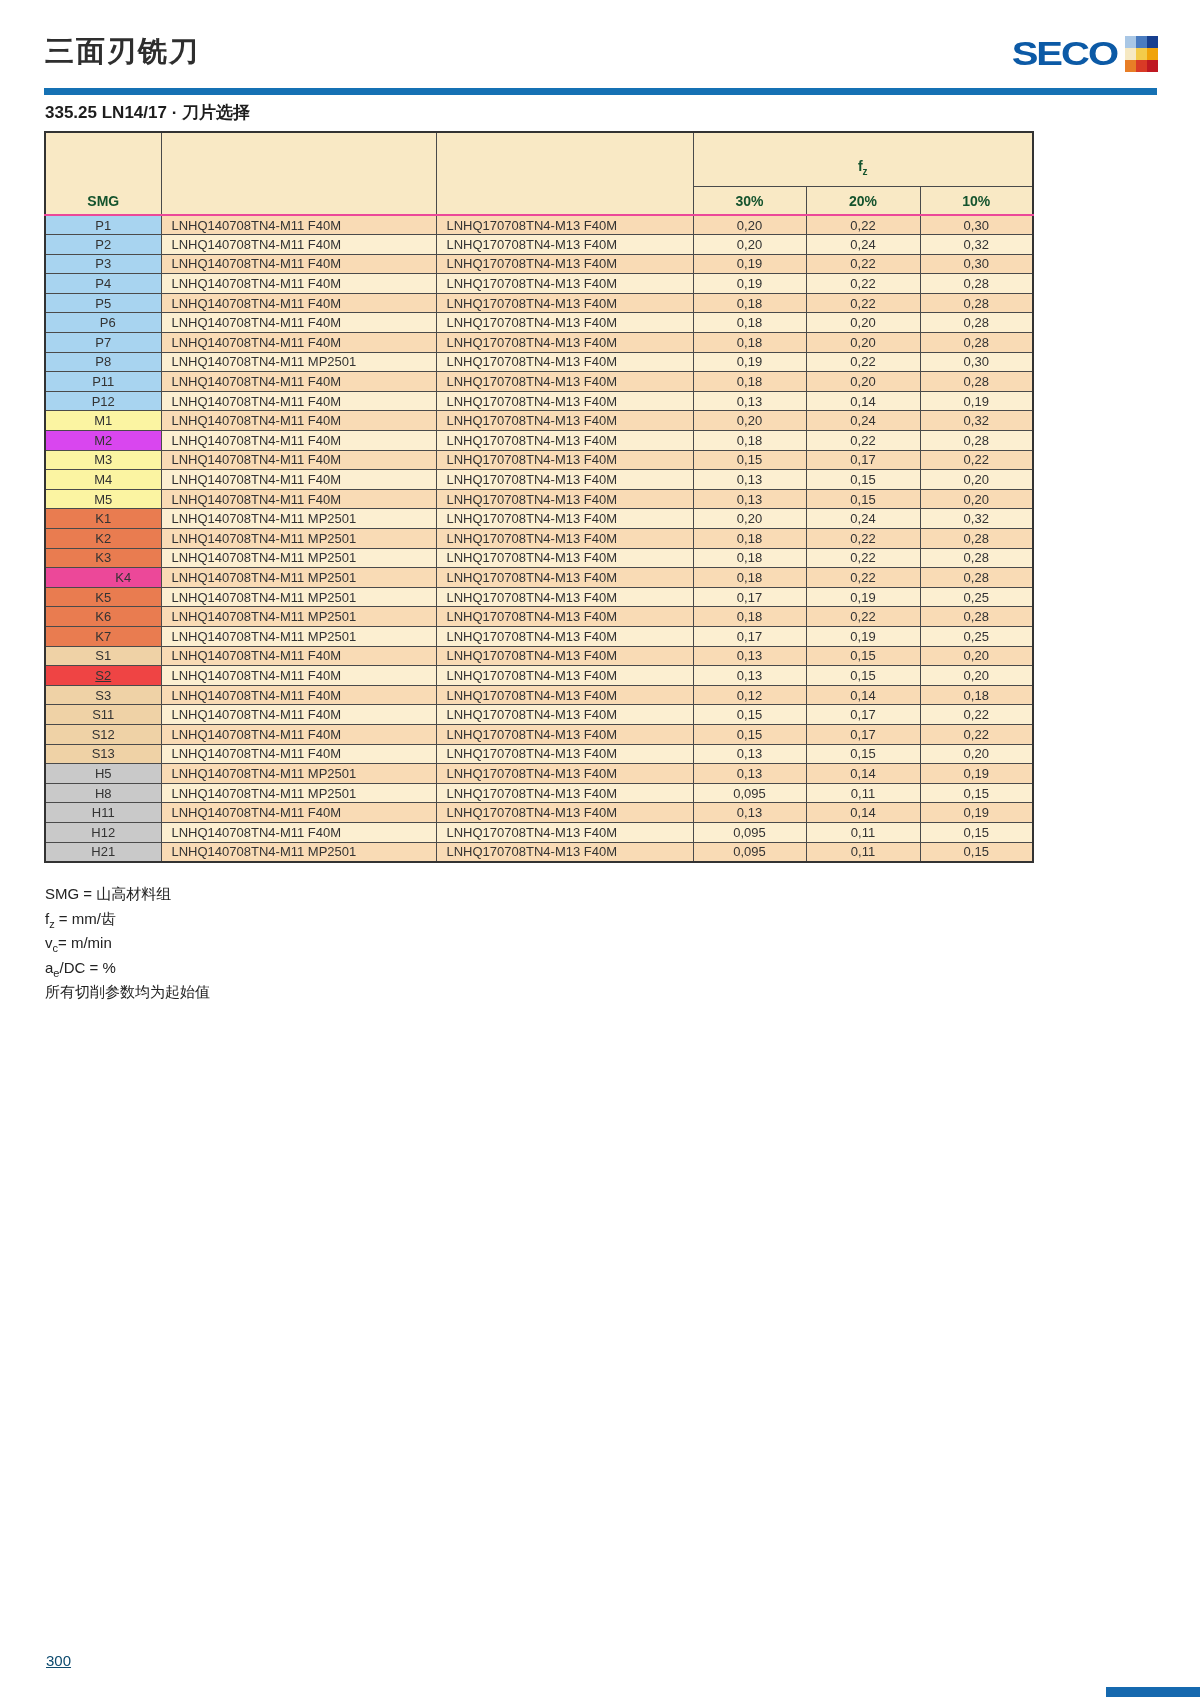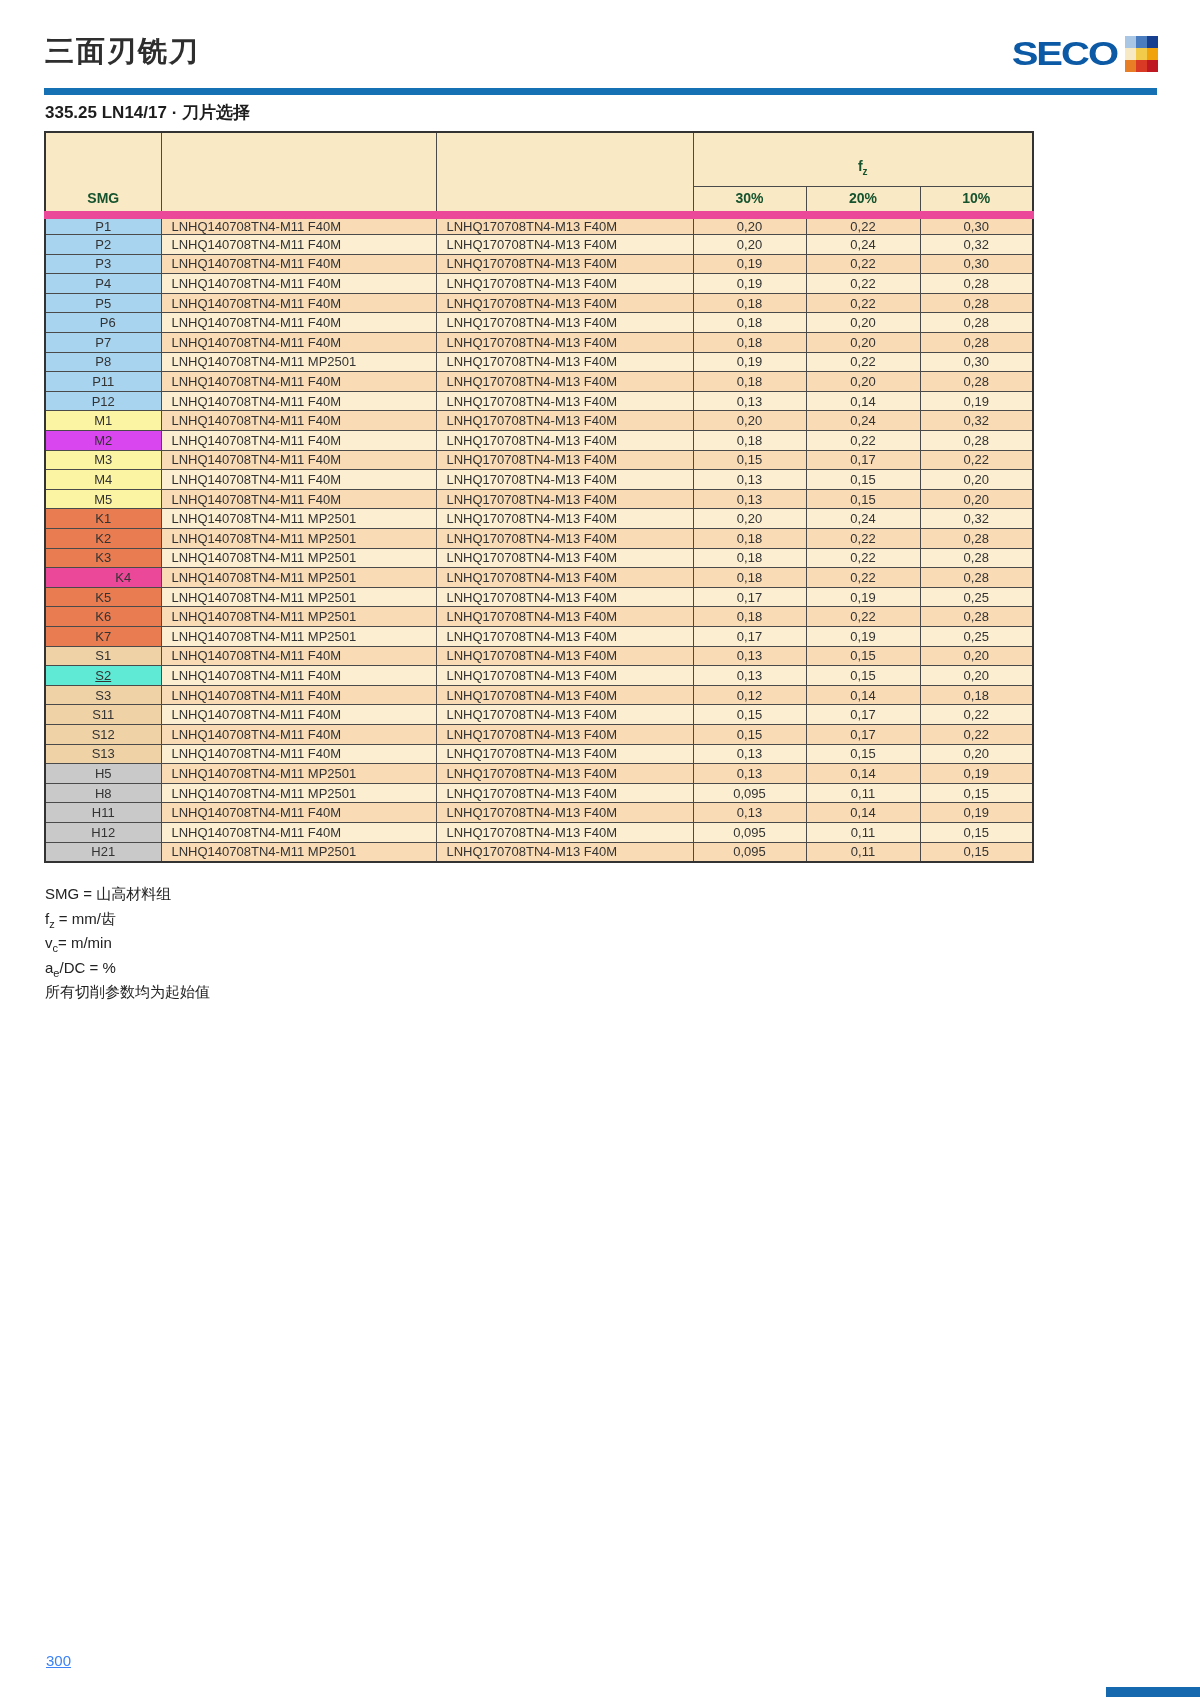--- a/index.html
+++ b/index.html
@@ -17,37 +17,37 @@
                width:33px; height:36px; margin-left:8px; }
   .blue-rule { position:absolute; left:44px; top:88px; width:1113px; height:7px; }
 
   .section-title { position:absolute; left:45px; top:101px; font-size:17px; font-weight:bold; color:#1d1d1d; }
 
   
   .tbl-wrap { position:absolute; left:44px; top:131px; }
   table { border-collapse:collapse; table-layout:fixed; width:988px; }
   table, th, td { border:1px solid #4a4a4a; }
   table { border:2px solid #333; }
-  thead tr:last-child th, thead th[rowspan] { border-bottom:8px solid #ec4899; }
+  thead tr:last-child th, thead th[rowspan] { border-bottom:2px solid #ec4899; }
   th { font-size:14px; font-weight:bold; color:#14532d; }
   .th-smg { vertical-align:bottom; text-align:center; padding-bottom:5px; }
   .th-fz  { vertical-align:bottom; text-align:center; padding-bottom:9px; font-size:14px; }
   .th-fz sub { font-size:10px; }
   .th-pct { vertical-align:bottom; text-align:center; padding-bottom:5px;margin-top:40px; }
   tbody td { height:19.6px; font-size:13px; color:#333; vertical-align:middle; overflow:hidden; white-space:nowrap; }
   td.c-smg { text-align:center; }
   td.c-ins { text-align:left; padding-left:10px; }
   td.c-num { text-align:center; }
 
   
   .footnotes { position:absolute; left:45px; top:882px; font-size:15px; color:#222; }
   .footnotes .note { height:24.5px; line-height:24.5px; }
   .footnotes sub { font-size:11px; }
 
-  .page-number { position:absolute; left:46px; top:1652px; font-size:15px; color:#3b82f6;text-decoration:underline; }
+  .page-number { position:absolute; left:46px; top:1652px; font-size:15px; color:#0c4a6e;text-decoration:underline; }
   .corner-tab { position:absolute; right:0; bottom:0; width:94px; height:10px; }
 </style>
 </head>
 <body>
 
 <div class="page">
 
   <div class="doc-title">三面刃铣刀</div>
 
   <div class="logo">
@@ -271,21 +271,21 @@
           </tr>
           <tr style="background: rgb(249, 219, 181);">
             <td class="c-smg" style="background: rgb(239, 210, 166);">S1</td>
             <td class="c-ins">LNHQ140708TN4-M11 F40M</td>
             <td class="c-ins">LNHQ170708TN4-M13 F40M</td>
             <td class="c-num">0,13</td>
             <td class="c-num">0,15</td>
             <td class="c-num">0,20</td>
           </tr>
           <tr style="background: rgb(252, 239, 209);">
-            <td class="c-smg" style="background: #5eead4; text-decoration: underline;">S2</td>
+            <td class="c-smg" style="background: #ef4444; text-decoration: underline;">S2</td>
             <td class="c-ins">LNHQ140708TN4-M11 F40M</td>
             <td class="c-ins">LNHQ170708TN4-M13 F40M</td>
             <td class="c-num">0,13</td>
             <td class="c-num">0,15</td>
             <td class="c-num">0,20</td>
           </tr>
           <tr style="background: rgb(249, 219, 181);">
             <td class="c-smg" style="background: rgb(239, 210, 166);">S3</td>
             <td class="c-ins">LNHQ140708TN4-M11 F40M</td>
             <td class="c-ins">LNHQ170708TN4-M13 F40M</td>

